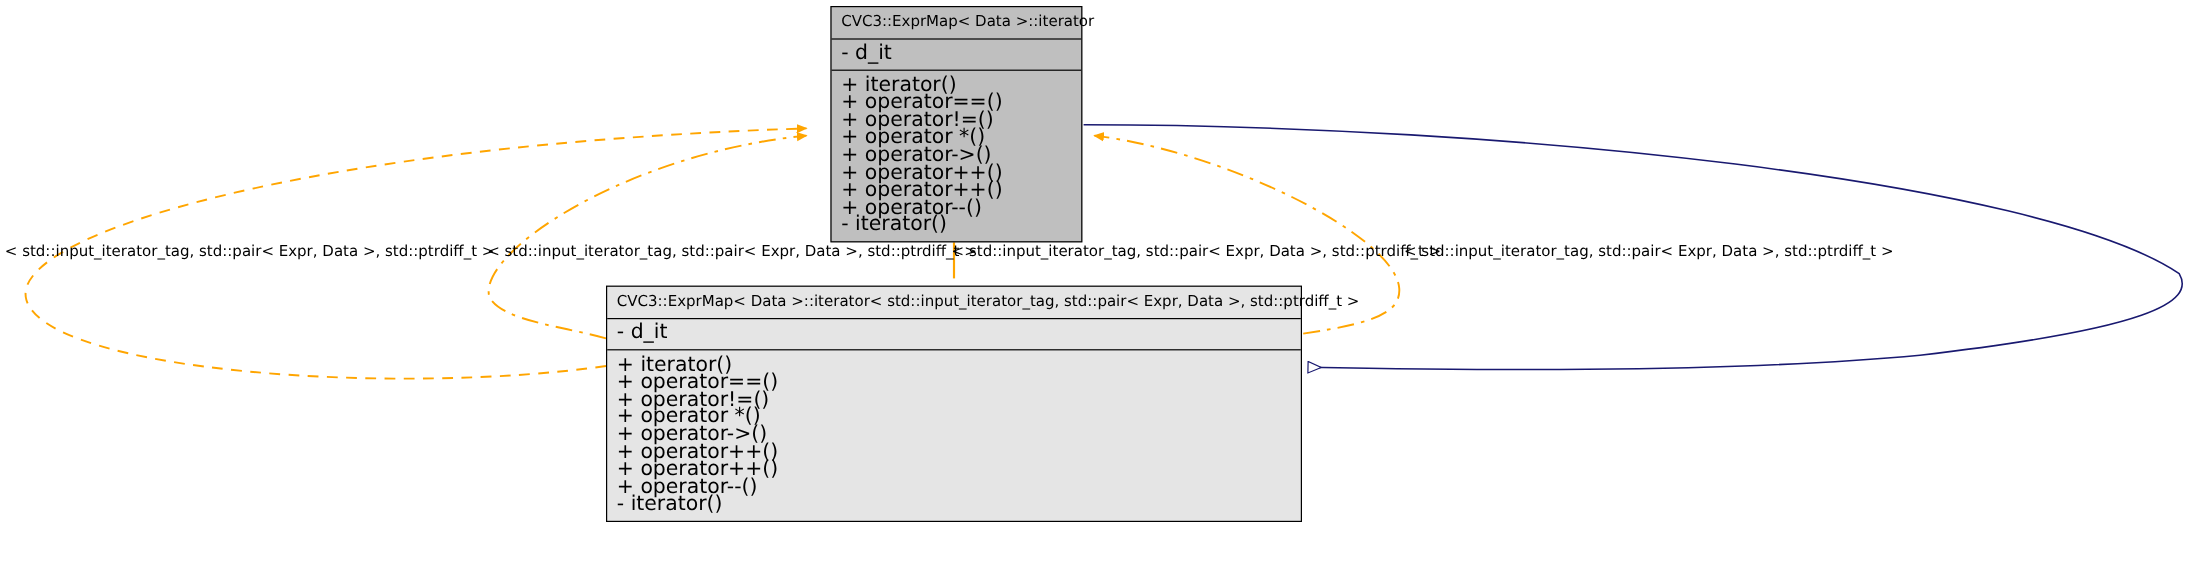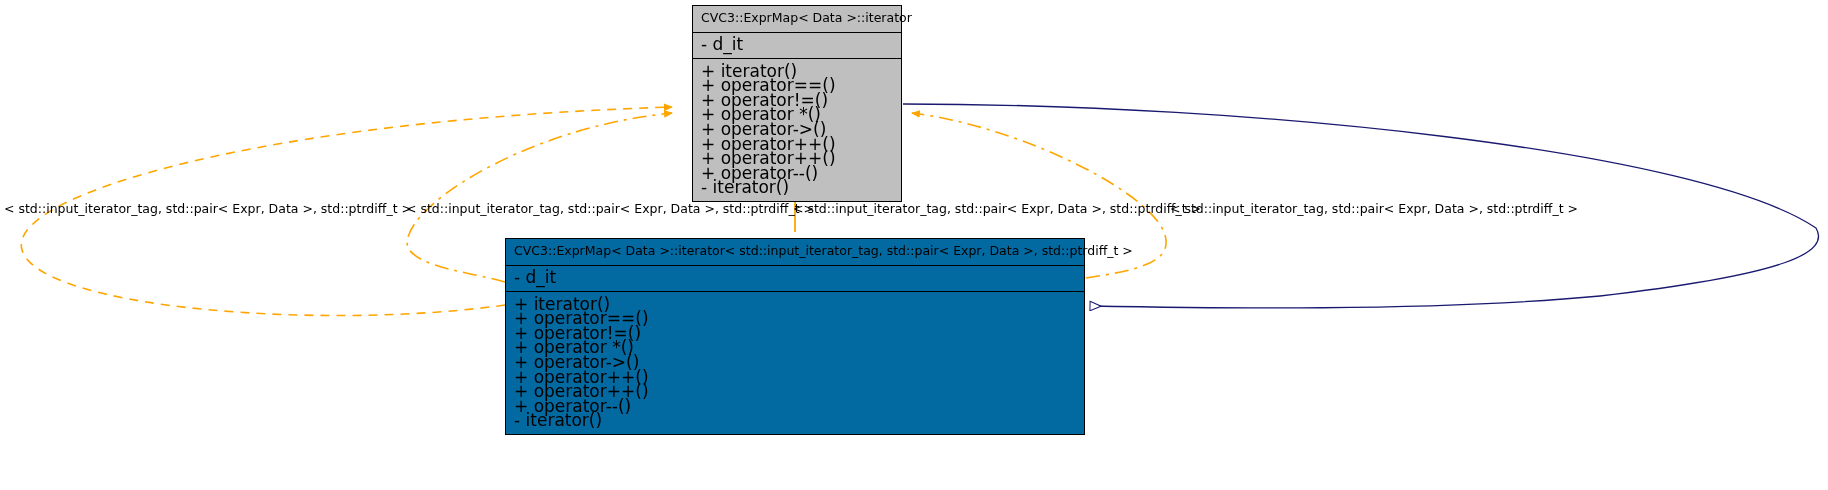--- a/index.html
+++ b/index.html
@@ -8,21 +8,21 @@
     font-family:"DejaVu Sans","Liberation Sans",sans-serif;
     -webkit-font-smoothing:none;
   }
   #canvas{position:absolute;left:0;top:0;width:1828px;height:490px;}
   svg.edges{position:absolute;left:0;top:0;width:1828px;height:490px;pointer-events:none;}
 
   .umlbox{
     position:absolute;
     border:1px solid #000000;
     box-sizing:border-box;
-    background:#0369a1;
+    background:#e5e5e5;
     font-size:12.5px;
     line-height:1.0;
     color:#000000;
   }
   .umlbox.highlight{background:#bfbfbf;}
   .uml-title{
     padding:6px 8px 7px 8px;
     white-space:nowrap;
     font-size:12.5px;
   }

